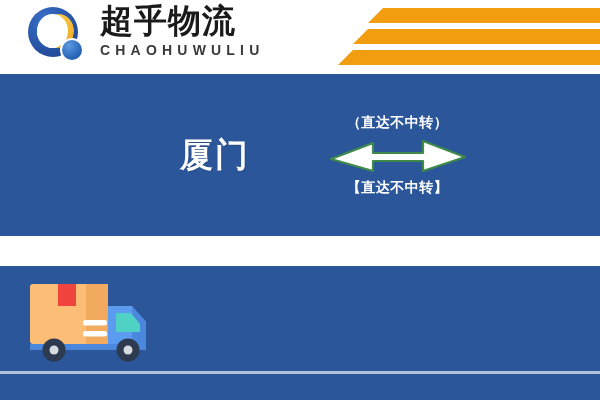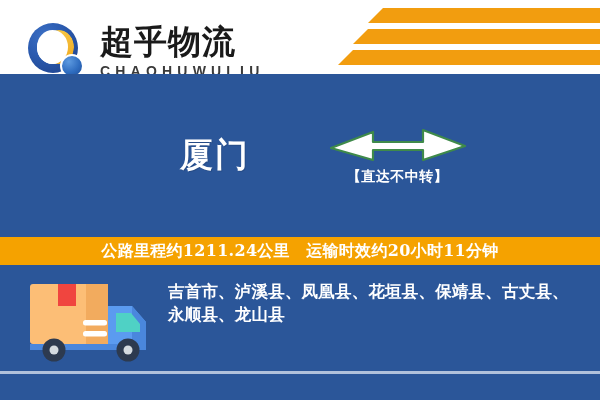--- a/index.html
+++ b/index.html
@@ -20,23 +20,23 @@
 
   
   #header {
     position: absolute;
     left: 0; top: 0;
     width: 600px; height: 74px;
     background: #ffffff;
   }
   #logo-block {
     position: absolute;
-    left: 26px; top: 20px;
-    display: flex;
-    align-items: center;
+    left: 26px; top: 4px;
+    display: flex;
+    align-items: flex-start;
   }
   #logo-mark {
     position: relative;
     width: 66px; height: 64px;
     flex: none;
   }
   #logo-mark .ring {
     position: absolute;
     left: 2px; top: 3px;
     width: 50px; height: 50px;
@@ -234,36 +234,32 @@
       <polygon points="18,42 265,42 265,57 3,57" fill="#f29d0f"></polygon>
     </svg>
   </div>
 
   <div id="route-panel">
     <div id="route-row">
 
       <div id="city-origin" class="city-name">厦门</div>
 
       <div id="arrow-group">
+        <div id="arrow-top-label">（直达不中转）</div>
 
         <svg id="arrow-svg" width="138" height="40" viewBox="0 0 138 40">
           <polygon points="2,24 44,8 44,18 94,18 94,6 136,22 94,36 94,26 44,26 44,36" fill="#ffffff" stroke="#3f8a4a" stroke-width="2.2" stroke-linejoin="round"></polygon>
         </svg>
 
         <div id="arrow-bottom-label">【直达不中转】</div>
       </div>
 
     </div>
   </div>
 
-  <div id="info-strip">
-    <div id="info-bar">
-      <span id="info-text">公路里程约1211.24公里　运输时效约20小时11分钟</span>
-    </div>
-  </div>
 
   <div id="bottom-panel">
 
     <svg id="truck-icon" viewBox="0 0 130 82">
 
       <rect x="2" y="4" width="78" height="60" rx="3" fill="#fcbe76"></rect>
       <rect x="58" y="4" width="22" height="60" fill="#f2ab5e"></rect>
       <rect x="30" y="4" width="18" height="22" fill="#f0453f"></rect>
       <rect x="55" y="40" width="24" height="5.5" rx="2.5" fill="#ffffff"></rect>
       <rect x="55" y="51" width="24" height="5.5" rx="2.5" fill="#ffffff"></rect>
@@ -273,18 +269,17 @@
       <path d="M88 33 L103 33 L112 44 L112 52 L88 52 Z" fill="#4fd1c5"></path>
 
       <rect x="2" y="64" width="116" height="6" fill="#4a87dd"></rect>
 
       <circle cx="26" cy="70" r="11.5" fill="#2d3a4f"></circle>
       <circle cx="26" cy="70" r="4.5" fill="#d5dbe0"></circle>
       <circle cx="100" cy="70" r="11.5" fill="#2d3a4f"></circle>
       <circle cx="100" cy="70" r="4.5" fill="#d5dbe0"></circle>
     </svg>
 
-    <div id="city-list">吉首市、泸溪县、凤凰县、花垣县、保靖县、古丈县、永顺县、龙山县</div>
 
     <div id="bottom-divider"></div>
   </div>
 
 </div>
 
 </body></html>

